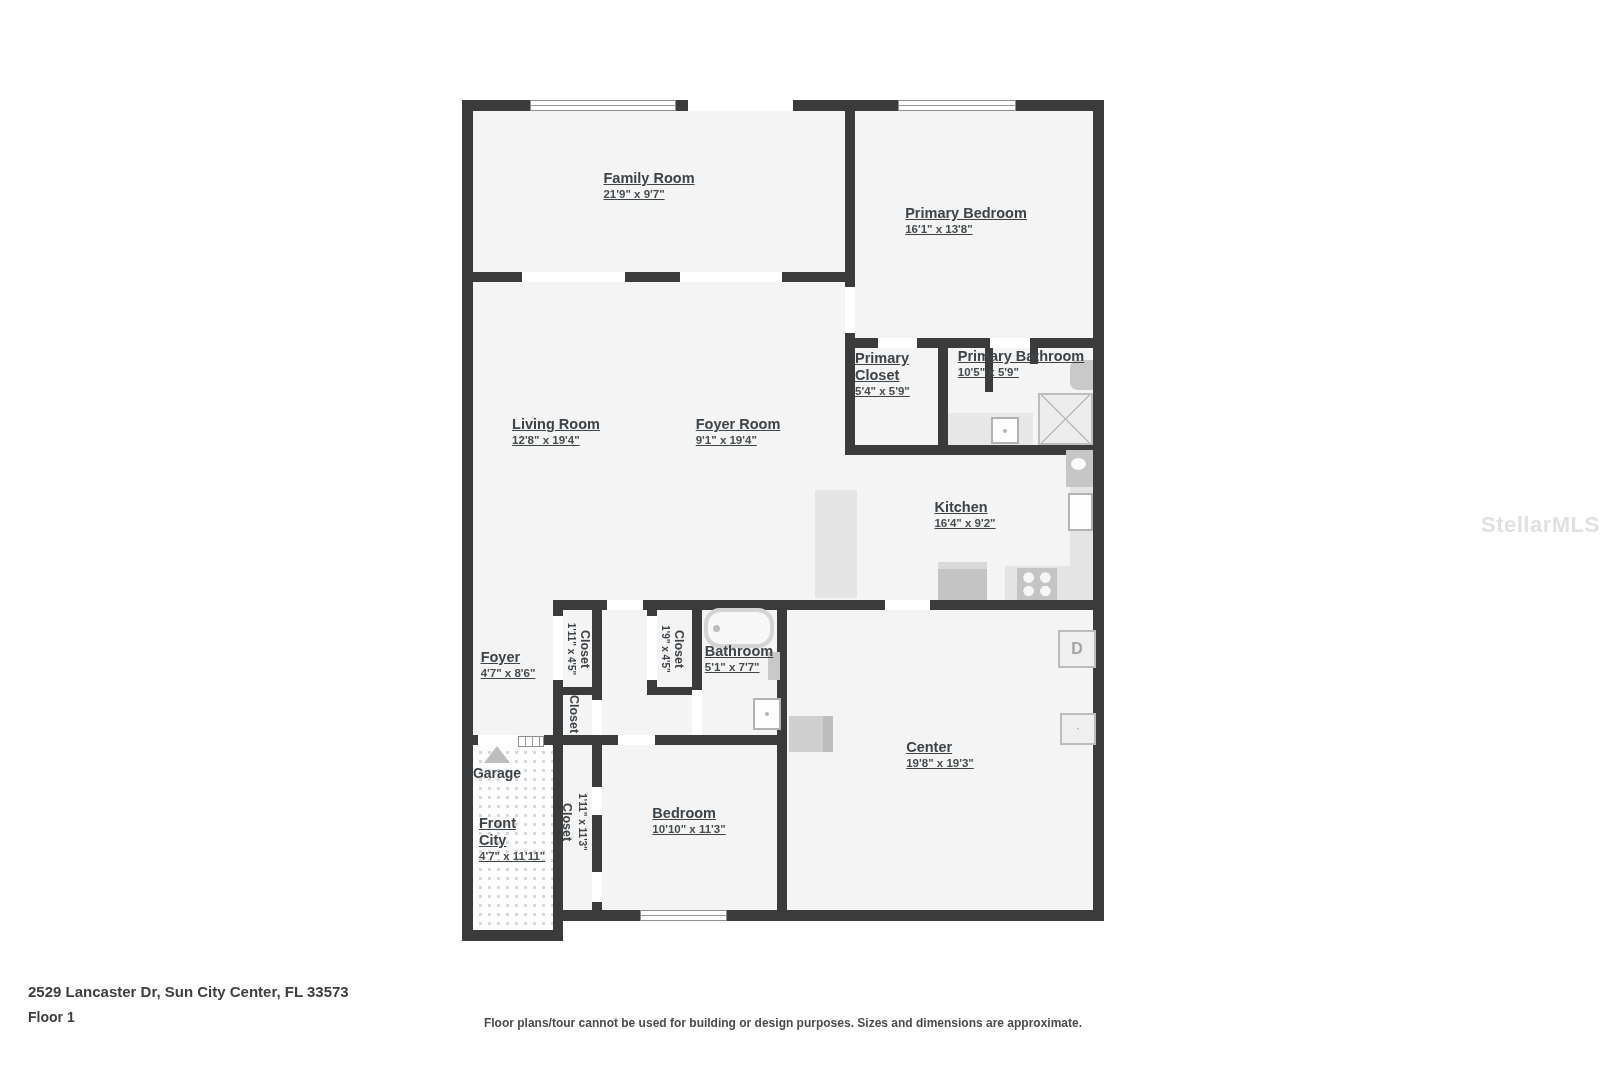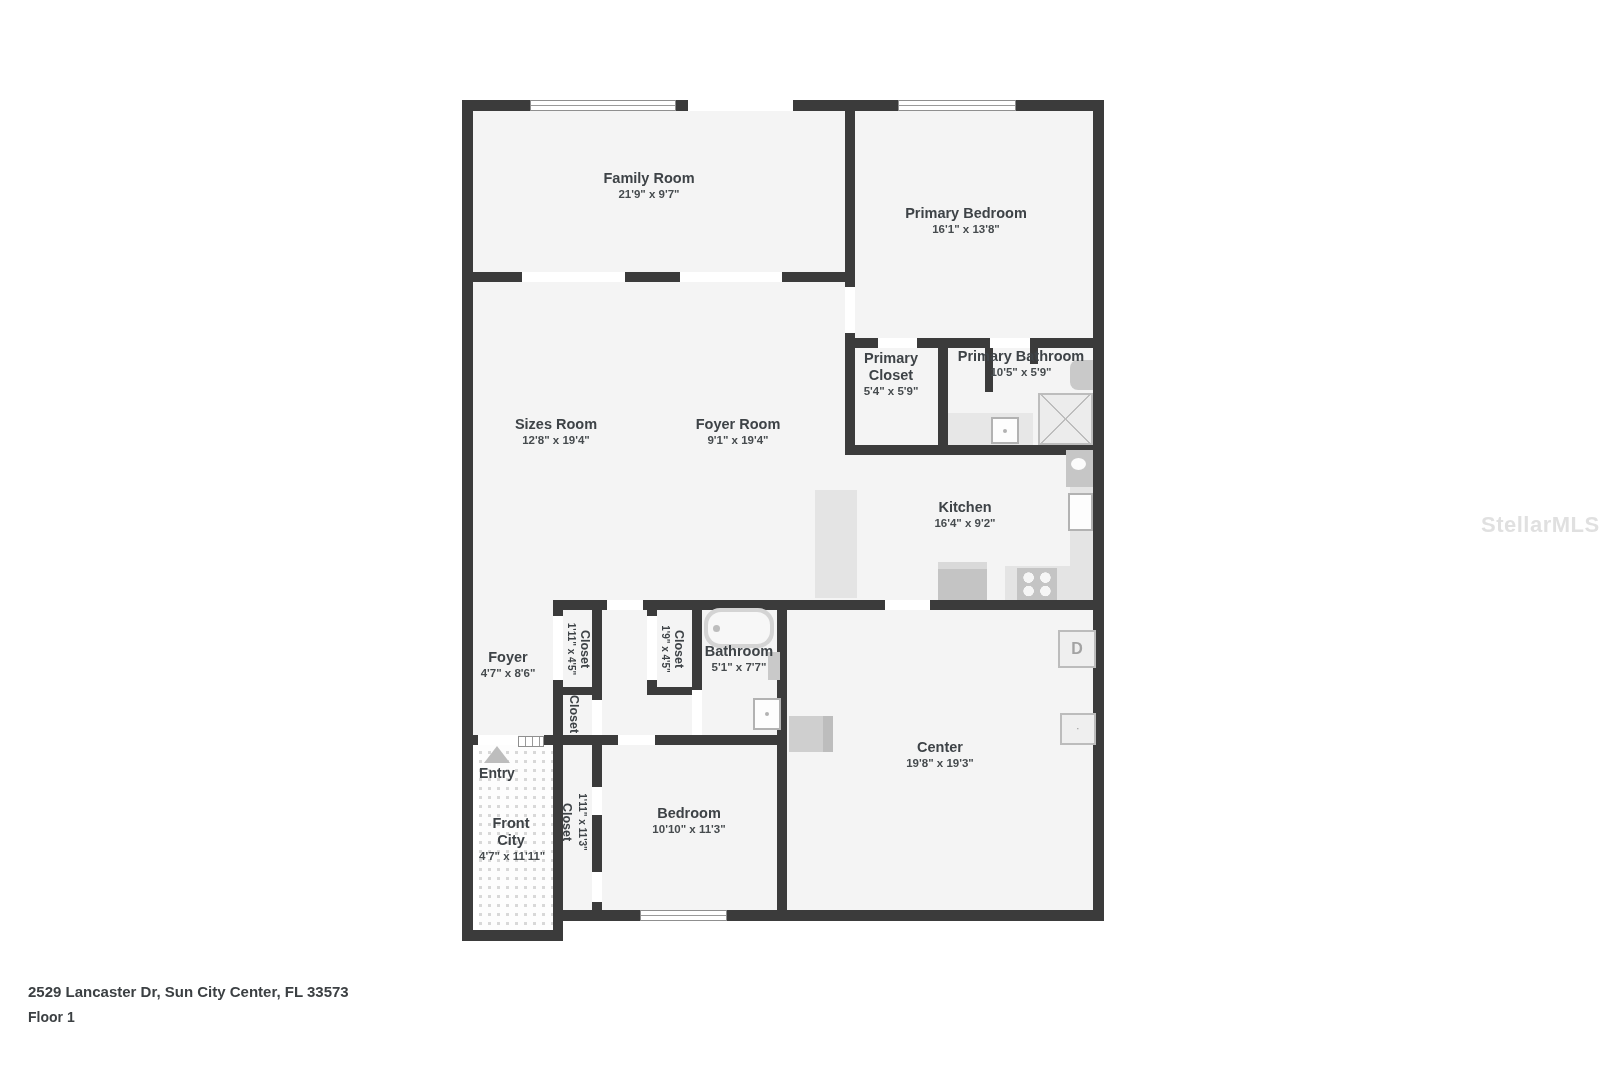--- a/index.html
+++ b/index.html
@@ -8,21 +8,21 @@
   .fill{position:absolute;background:#f4f4f4;}
   .w{position:absolute;background:#3b3b3b;}
   .gap{position:absolute;background:#ffffff;}
   .window-h{position:absolute;height:11px;box-sizing:border-box;border:1px solid #8f8f8f;
     background:linear-gradient(to bottom,#fff 0 4px,#9a9a9a 4px 5px,#fff 5px 100%);}
   .window-v{position:absolute;box-sizing:border-box;border:1px solid #8f8f8f;
     background:repeating-linear-gradient(90deg,#fff 0 6px,#9a9a9a 6px 7px);}
   .porch{position:absolute;background-color:#d8d8d8;
     background-image:linear-gradient(90deg,#fdfdfd 72%,transparent 72%),linear-gradient(#fdfdfd 72%,transparent 72%);
     background-size:9px 9px;}
-  .room-label{position:absolute;transform:translateX(-50%);text-align:center;color:#3e4347;line-height:1.18;}
+  .room-label{position:absolute;transform:translateX(-50%);text-align:left;color:#3e4347;line-height:1.18;text-decoration:underline;}
   .room-name{display:block;font-size:14.5px;font-weight:700;}
   .room-dims{display:block;font-size:11.5px;font-weight:700;margin-top:1px;color:#464b4e;}
   .nowrap{white-space:nowrap;}
   .rot{position:absolute;transform:translate(-50%,-50%) rotate(90deg);white-space:nowrap;
     color:#3e4347;font-weight:700;}
   .rot-name{font-size:12.5px;}
   .rot-dims{font-size:10px;}
   .fx{position:absolute;background:#c6c6c6;}
   .fx-light{position:absolute;background:#e4e4e4;}
   .box-outline{position:absolute;box-sizing:border-box;background:#fdfdfd;border:2px solid #b2b2b2;}
@@ -184,21 +184,21 @@
     <span class="room-name">Primary Closet</span>
     <span class="room-dims nowrap">5'4" x 5'9"</span>
   </div>
 
   <div class="room-label" style="left:1021px;top:348px;">
     <span class="room-name nowrap">Primary Bathroom</span>
     <span class="room-dims nowrap">10'5" x 5'9"</span>
   </div>
 
   <div class="room-label" style="left:556px;top:416px;">
-    <span class="room-name nowrap">Sizes Room</span>
+    <span class="room-name nowrap">Living Room</span>
     <span class="room-dims nowrap">12'8" x 19'4"</span>
   </div>
 
   <div class="room-label" style="left:738px;top:416px;">
     <span class="room-name nowrap">Foyer Room</span>
     <span class="room-dims nowrap">9'1" x 19'4"</span>
   </div>
 
   <div class="room-label" style="left:965px;top:499px;">
     <span class="room-name nowrap">Kitchen</span>
@@ -223,31 +223,32 @@
   <div class="room-label" style="left:940px;top:739px;">
     <span class="room-name nowrap">Center</span>
     <span class="room-dims nowrap">19'8" x 19'3"</span>
   </div>
 
   <div class="room-label" style="left:511px;top:815px;width:64px;">
     <span class="room-name">Front City</span>
     <span class="room-dims nowrap">4'7" x 11'11"</span>
   </div>
 
-  <div class="entry-label" style="left:497px;top:765px;">Entry</div>
+  <div class="entry-label" style="left:497px;top:765px;">Garage</div>
 
   <span class="rot rot-dims" style="left:571px;top:649px;">1'11" x 4'5"</span>
   <span class="rot rot-name" style="left:585px;top:649px;">Closet</span>
 
   <span class="rot rot-dims" style="left:665px;top:649px;">1'9" x 4'5"</span>
   <span class="rot rot-name" style="left:679px;top:649px;">Closet</span>
 
   <span class="rot rot-name" style="left:574px;top:714px;">Closet</span>
 
   <span class="rot rot-name" style="left:567px;top:822px;">Closet</span>
   <span class="rot rot-dims" style="left:582px;top:822px;">1'11" x 11'3"</span>
 
   <div class="watermark" style="left:1481px;top:512px;">StellarMLS</div>
 
   <div class="footer-address">2529 Lancaster Dr, Sun City Center, FL 33573</div>
   <div class="footer-floor">Floor 1</div>
+  <div class="footer-disclaimer">Floor plans/tour cannot be used for building or design purposes. Sizes and dimensions are approximate.</div>
 
 </div>
 
 </body></html>

